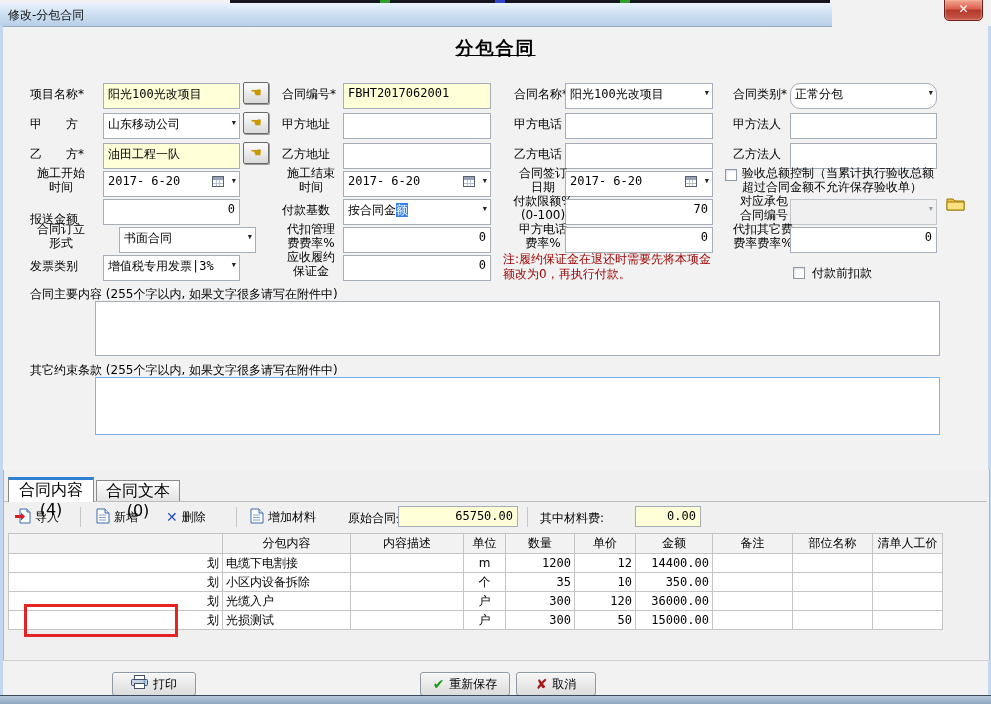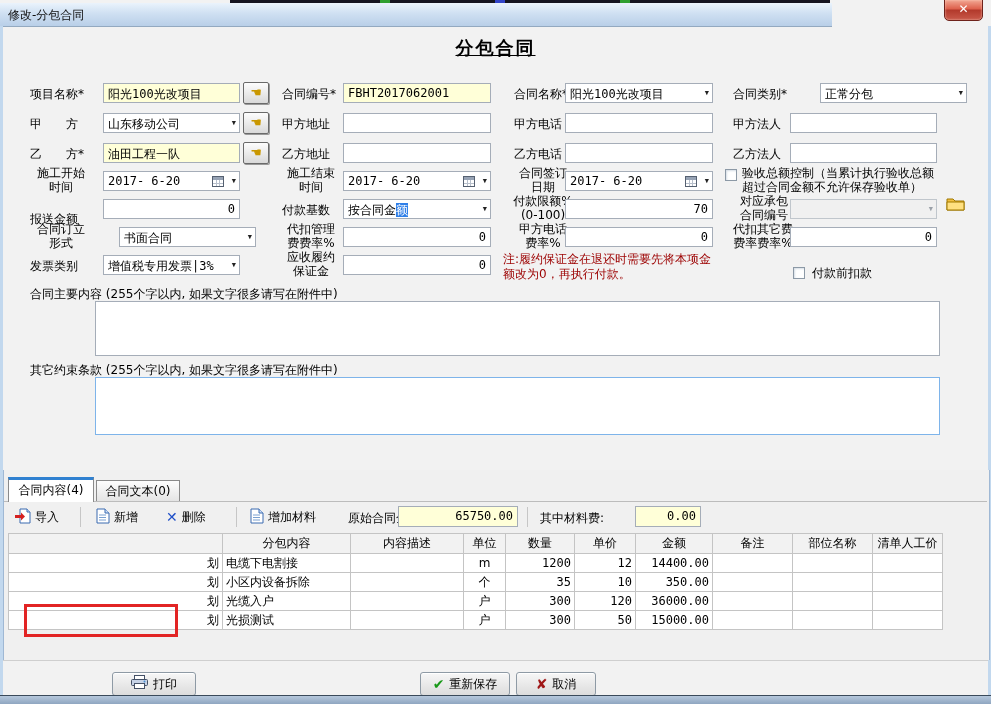--- a/index.html
+++ b/index.html
@@ -20,21 +20,21 @@
   .edge-l,.edge-r{position:absolute;top:26px;bottom:8px;width:3px;background:#c2d8ee;}
   .edge-l{left:0;} .edge-r{right:0;}
   .bottom-edge{position:absolute;left:0;bottom:0;width:991px;height:8px;
                background:linear-gradient(180deg,#b6c8dc,#8fa6c0);border-top:1px solid #3a4a5a;}
   
   .heading{position:absolute;left:0;top:36px;width:991px;text-align:center;
            font-size:18px;font-weight:bold;text-decoration:underline;letter-spacing:2px;}
   
   .lbl{position:absolute;white-space:pre-line;line-height:14px;}
   .lbl.c{text-align:center;}
-  .fld{position:absolute;height:20px;box-sizing:border-box;background:#fff;border:1px solid #a5adb8;
+  .fld{position:absolute;height:26px;box-sizing:border-box;background:#fff;border:1px solid #a5adb8;
        padding:2px 4px;overflow:hidden;white-space:nowrap;
        font-family:"DejaVu Sans Mono","Liberation Mono",monospace;font-size:12px;}
   .fld.yellow{background:#ffffd8;}
   .fld.num{text-align:right;}
   .fld.combo{padding-right:16px;}
   .fld.disabled{background:#f0f0f0;border-color:#c0c6cc;color:#808080;}
   .dd{position:absolute;right:3px;top:6px;font-size:7px;color:#222;line-height:7px;}
   .dd.gray{color:#9aa0a8;}
   .handbtn{position:absolute;width:26px;height:22px;box-sizing:border-box;border:1px solid #6a6a6a;
            border-radius:2px;background:linear-gradient(180deg,#fdfdfd,#d9d9d9);
@@ -43,21 +43,21 @@
   .cb{position:absolute;width:12px;height:12px;box-sizing:border-box;background:#fff;
       border:1px solid #8c99a6;box-shadow:inset 1px 1px 2px #d5dde5;cursor:pointer;}
   .cal{position:absolute;right:14px;top:3px;}
   .note{position:absolute;color:#9c0000;white-space:pre-line;line-height:15px;}
   .ta{position:absolute;background:#fff;border:1px solid #a5adb8;box-sizing:border-box;}
   .ta.blue{border-color:#7eb4ea;}
   
   .panel-bg{position:absolute;left:3px;top:470px;width:985px;height:190px;background:#f0f0f0;
             border-left:1px solid #9fb8d4;border-right:1px solid #9fb8d4;}
   .tab{position:absolute;box-sizing:border-box;border:1px solid #8a8a8a;cursor:pointer;
-       text-align:center;font-size:12px;}
+       text-align:center;font-size:16px;}
   .tab.active{left:8px;top:477px;width:86px;height:25px;background:#fff;border-bottom:none;
               border-top:3px solid #2f80d0;line-height:20px;z-index:2;}
   .tab.inactive{left:96px;top:480px;width:84px;height:22px;line-height:20px;
                 background:linear-gradient(180deg,#fdfdfd,#e4e4e4);}
   .tabline{position:absolute;left:4px;top:501px;width:983px;height:0;border-top:1px solid #bcbcbc;}
   .tbtn{position:absolute;top:505px;height:24px;display:flex;align-items:center;gap:4px;
         padding:0 4px;cursor:pointer;font-size:12px;}
   .tsep{position:absolute;top:507px;width:0;height:20px;border-left:1px solid #c6c6c6;}
   .tlabel{position:absolute;font-size:12px;}
   .glyph-del{color:#2050c8;font-weight:bold;font-size:14px;line-height:14px;}
@@ -114,21 +114,21 @@
   <div class="fld yellow" style="left:103px;top:83px;width:137px;">阳光100光改项目</div>
   <div class="handbtn" style="left:243px;top:82px;"><span>☚</span></div>
   <div class="lbl" style="left:282px;top:87px;">合同编号*</div>
   <div class="fld yellow" style="left:343px;top:83px;width:148px;">FBHT2017062001</div>
   <div class="lbl" style="left:514px;top:87px;">合同名称*</div>
   <div class="fld combo" style="left:565px;top:83px;width:148px;">
     <span>阳光100光改项目</span>
     <span class="dd">▼</span>
   </div>
   <div class="lbl" style="left:733px;top:87px;">合同类别*</div>
-  <div class="fld combo" style="left:820px;top:83px;width:147px;">
+  <div class="fld combo" style="left:790px;top:83px;width:147px;border-radius:10px;">
     <span>正常分包</span>
     <span class="dd">▼</span>
   </div>
 
   <div class="lbl" style="left:30px;top:117px;">甲　　方</div>
   <div class="fld combo" style="left:103px;top:113px;width:137px;">
     <span>山东移动公司</span>
     <span class="dd">▼</span>
   </div>
   <div class="handbtn" style="left:243px;top:112px;"><span>☚</span></div>

